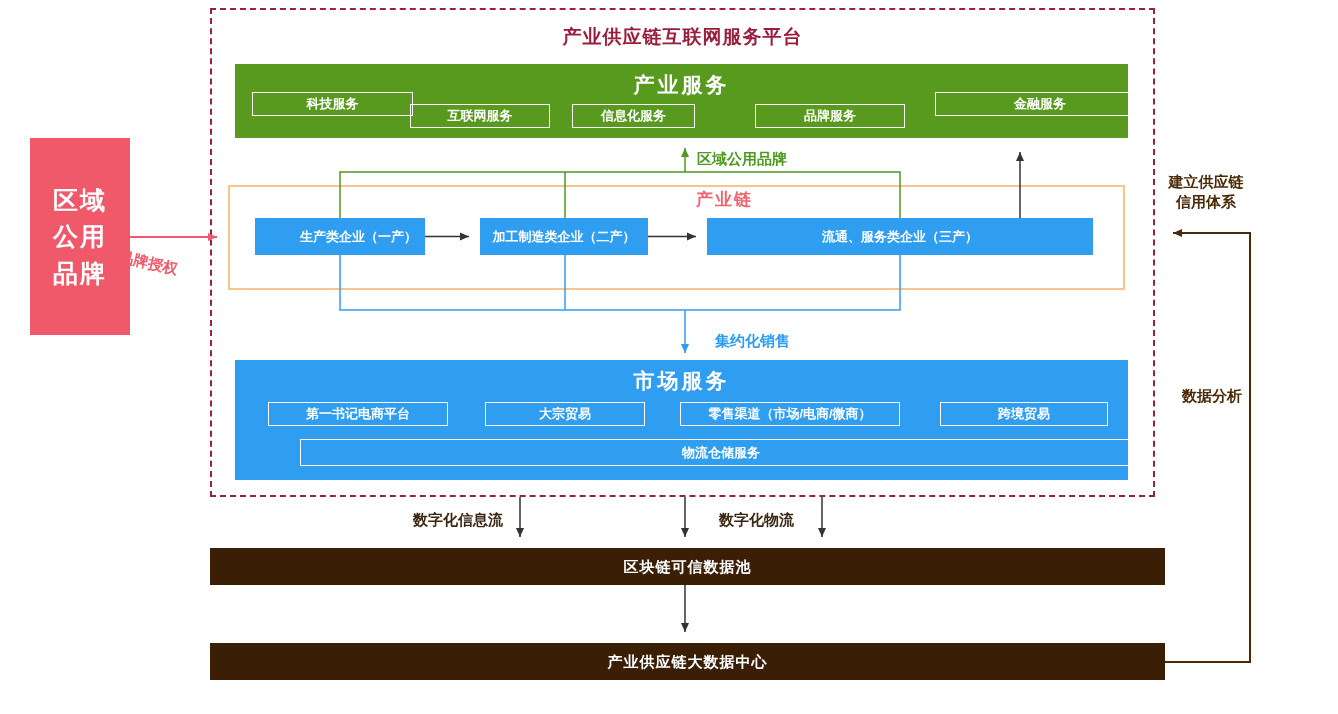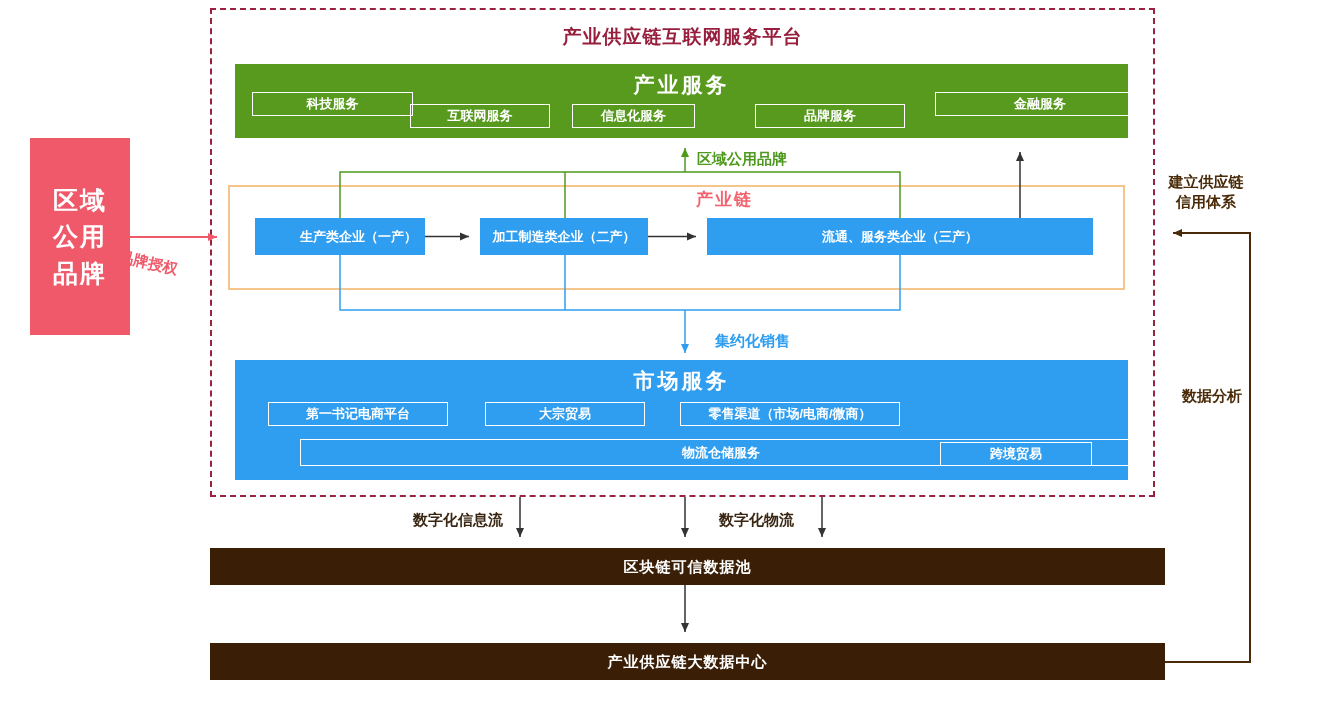--- a/index.html
+++ b/index.html
@@ -66,21 +66,21 @@
   <div class="company" style="left:480px;width:168px;">加工制造类企业（二产）</div>
   <div class="company" style="left:707px;width:386px;">流通、服务类企业（三产）</div>
 
   <div class="abs flow-blue" style="left:697px;top:332px;">集约化销售</div>
 
   <div class="abs blue-panel" style="left:235px;top:360px;width:893px;height:120px;">
     <div class="panel-title">市场服务</div>
     <div class="pill" style="left:33px;top:42px;width:180px;">第一书记电商平台</div>
     <div class="pill" style="left:250px;top:42px;width:160px;">大宗贸易</div>
     <div class="pill" style="left:445px;top:42px;width:220px;">零售渠道（市场/电商/微商）</div>
-    <div class="pill" style="left:705px;top:42px;width:152px;margin-top:40px;">跨境贸易</div>
+    <div class="pill" style="left:705px;top:42px;width:168px;">跨境贸易</div>
     <div class="pill tall" style="left:33px;top:79px;width:842px;">物流仓储服务</div>
   </div>
 
   <div class="abs pink-box" style="left:30px;top:138px;width:100px;height:197px;">
     <span>区域公用品牌</span>
   </div>
   <div class="abs flow-pink" style="left:119px;top:247px;">品牌授权</div>
 
   <div class="abs brown-label" style="left:1162px;top:172px;width:88px;">建立供应链信用体系</div>
   <div class="abs brown-label" style="left:1180px;top:386px;width:64px;">数据分析</div>

